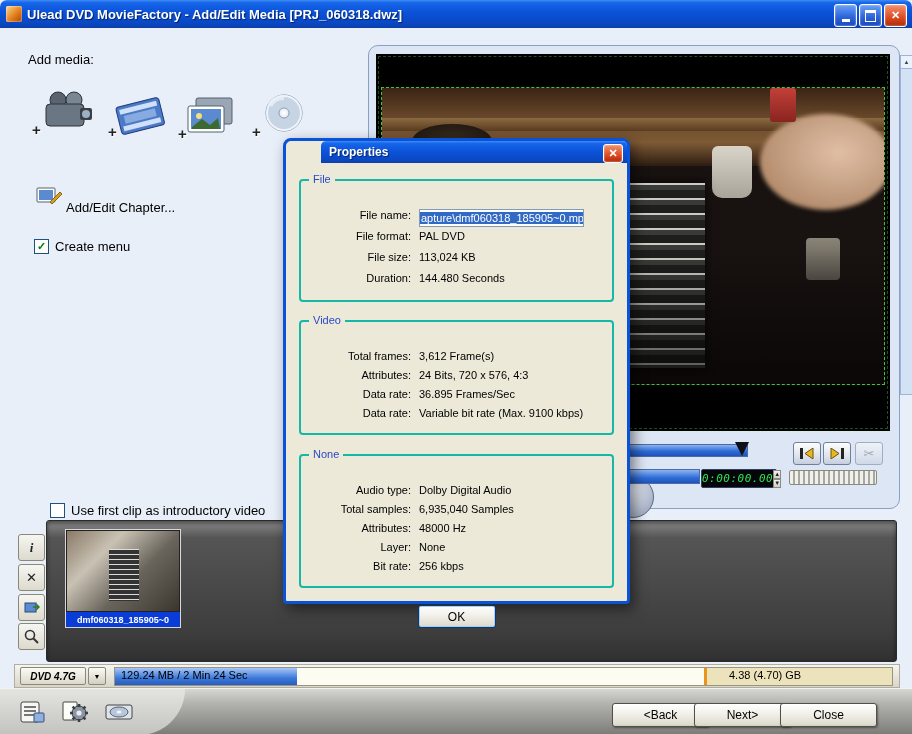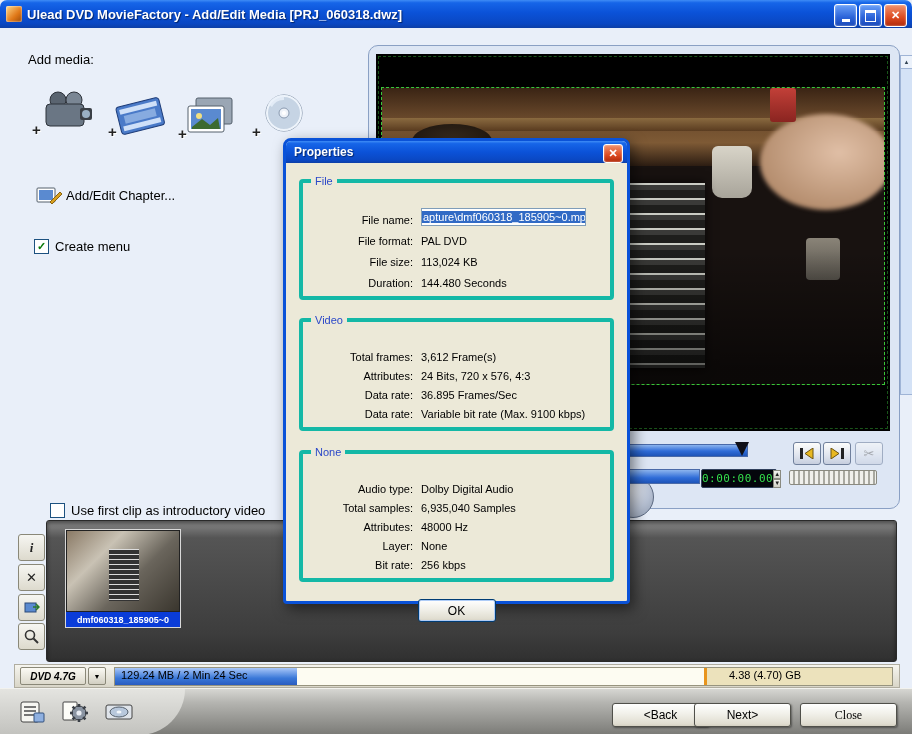--- a/index.html
+++ b/index.html
@@ -49,21 +49,21 @@
   .seek-track{position:absolute;left:8px;top:398px;width:369px;height:11px;background:linear-gradient(180deg,#8cb4ee,#2f6cd8 55%,#1e54b8);border:1px solid #4a6aa8;}
   .seek-handle{position:absolute;right:-2px;top:-3px;width:0;height:0;border-left:7px solid transparent;border-right:7px solid transparent;border-top:14px solid #101018;}
   .navbtn{position:absolute;width:26px;height:21px;border:1px solid #70809c;border-radius:3px;
     background:linear-gradient(180deg,#fdfdfb,#dfe4ee 60%,#c6cede);display:flex;align-items:center;justify-content:center;}
   .navbtn svg{display:block;}
   .navbtn.disabled{opacity:.55;}
   .shuttle-bar{position:absolute;left:217px;top:423px;width:112px;height:13px;background:linear-gradient(180deg,#8cb4ee,#2f6cd8 60%,#1e54b8);border:1px solid #4a6aa8;}
   .play-circle{position:absolute;left:243px;top:430px;width:40px;height:40px;border-radius:50%;
     background:radial-gradient(circle at 35% 30%,#f2f4f8,#b8c2d4 60%,#8a97ac);border:1px solid #5a6880;}
   .timebox{position:absolute;left:332px;top:423px;width:74px;height:17px;background:#04060c;border:1px solid #30405c;border-radius:2px;
-    display:flex;align-items:center;}
+    display:flex;align-items:center;font-style:italic;}
   .lcd{flex:1;color:#35e04c;font-family:"DejaVu Sans Mono",monospace;font-size:11px;text-align:center;letter-spacing:0.5px;}
   .spincol{width:12px;height:100%;display:flex;flex-direction:column;}
   .spinbtn{flex:1;font-size:6px;line-height:7px;color:#222;background:linear-gradient(180deg,#f4f4f0,#cfcfc6);border:1px solid #8a8a80;
     display:flex;align-items:center;justify-content:center;}
   .jogbar{position:absolute;left:420px;top:424px;width:86px;height:13px;border:1px solid #8a8a80;border-radius:2px;
     background:repeating-linear-gradient(90deg,#f0f0ec 0 3px,#a8a8a0 3px 5px);}
 
   .edge-scrollbar{position:absolute;left:900px;top:55px;width:11px;height:338px;background:#d4e2f6;border:1px solid #9fb4d6;}
   .edge-arrow{height:12px;background:#ecf2fb;border-bottom:1px solid #9fb4d6;font-size:6px;text-align:center;line-height:12px;color:#345;}
 
@@ -97,30 +97,30 @@
   .tool-cluster{position:absolute;left:0;top:0;width:185px;height:46px;background:linear-gradient(180deg,#e4e4e0,#c2c2be);border-radius:0 0 46px 0;}
   .tool-iconbtn{position:absolute;top:7px;width:36px;height:32px;display:flex;align-items:center;justify-content:center;}
   .xpbtn{position:absolute;top:14px;width:95px;height:22px;border:1px solid #50504a;border-radius:3px;font-size:12px;
     background:linear-gradient(180deg,#ffffff,#f1f0e9 45%,#e0ddd0 90%,#d4d0c2);
     display:flex;align-items:center;justify-content:center;box-shadow:1px 1px 2px rgba(0,0,0,.4);}
 
   
   .dialog{position:absolute;left:283px;top:138px;width:347px;height:466px;box-sizing:border-box;
     border:3px solid #0a52d8;border-radius:8px 8px 4px 4px;background:#ece9d8;box-shadow:4px 5px 14px rgba(0,0,0,.5);z-index:50;}
   .dlg-title{height:22px;border-radius:5px 5px 0 0;display:flex;align-items:center;
-    background:linear-gradient(180deg,#3f8cf6 0%,#1665e8 12%,#0b52d8 50%,#0a47c2 88%,#0d3fa6 100%);}
+    background:linear-gradient(180deg,#3f8cf6 0%,#1665e8 12%,#0b52d8 50%,#0a47c2 88%,#0d3fa6 100%);margin-left:35px;}
   .dlg-title-text{color:#fff;font-weight:bold;font-size:12px;margin-left:8px;text-shadow:1px 1px 1px #00246a;}
   .dlg-close{position:absolute;right:4px;top:3px;width:18px;height:17px;border:1px solid #fff;border-radius:3px;color:#fff;font-size:11px;font-weight:bold;
     background:linear-gradient(180deg,#f0926e,#dd4a20 60%,#b02808);display:flex;align-items:center;justify-content:center;box-shadow:inset 0 0 2px rgba(255,255,255,.7);}
-  .group{position:relative;margin:4px 13px;border:4px solid #14b8a6;border-radius:4px;padding:22px 6px 7px 6px;}
+  .group{position:relative;margin:4px 13px;border:2px solid #14b8a6;border-radius:4px;padding:28px 6px 7px 6px;}
   .group-caption{position:absolute;top:-8px;left:8px;background:#ece9d8;padding:0 4px;font-size:11px;color:#2b48c8;}
   .g-file{margin-top:16px;}
   .g-video{margin-top:18px;}
   .g-audio{margin-top:19px;}
-  .prow{display:flex;align-items:flex-end;height:19px;font-size:11px;}
+  .prow{display:flex;align-items:flex-start;height:19px;font-size:11px;}
   .prow.tall{height:21px;}
   .plabel{width:104px;text-align:right;margin-right:8px;flex:none;}
   .pval{flex:1;white-space:nowrap;}
   .fname-input{width:163px;height:16px;border:1px solid #7f9db9;background:#fff;display:flex;align-items:center;overflow:hidden;}
   .fname-sel{background:#316ac5;color:#fff;font-size:11px;padding:0 1px;white-space:nowrap;}
   .okbtn{display:block;width:76px;height:21px;margin:17px auto 0 auto;border:1px solid #003c74;border-radius:3px;font-size:12px;
     background:linear-gradient(180deg,#ffffff,#f1f0e9 45%,#e0ddd0 90%,#d4d0c2);box-shadow:inset 0 0 0 1px #aeccf7;
     display:flex;align-items:center;justify-content:center;}
 </style>
 </head>
@@ -191,21 +191,21 @@
     <span class="plus-badge">+</span>
   </div>
 
   <div style="position:absolute;left:36px;top:184px;width:26px;height:22px;">
     <svg width="26" height="22" viewBox="0 0 26 22">
       <rect x="1" y="4" width="18" height="14" rx="1" fill="#fff" stroke="#55606c"></rect>
       <rect x="3" y="6" width="14" height="10" fill="#5a8ad0"></rect>
       <path d="M14 18 L24 8 L26 10 L16 20 Z" fill="#d8a020" stroke="#8a6410"></path>
     </svg>
   </div>
-  <div class="label13" style="position:absolute;left:66px;top:188px;">Add/Edit Chapter...</div>
+  <div class="label13" style="position:absolute;left:66px;top:200px;">Add/Edit Chapter...</div>
 
   <div class="chkrow" style="left:34px;top:239px;">
     <span class="chk">
         <span>✓</span>
       </span>
     <span class="label13">Create menu</span>
   </div>
 
   <div class="chkrow" style="left:50px;top:503px;">
     <span class="chk"></span>
@@ -346,21 +346,21 @@
       <div class="tool-iconbtn" style="left:102px;">
         <svg width="30" height="22" viewBox="0 0 30 22">
           <rect x="1" y="4" width="26" height="14" rx="2" fill="#dfe4ea" stroke="#444"></rect>
           <ellipse cx="14" cy="11" rx="9" ry="5" fill="#b8c8dc" stroke="#55606c"></ellipse>
           <ellipse cx="14" cy="11" rx="2.5" ry="1.5" fill="#f2f6fa"></ellipse>
         </svg>
       </div>
     </div>
     <div class="xpbtn" style="left:612px;">&lt;Back</div>
     <div class="xpbtn" style="left:694px;">Next&gt;</div>
-    <div class="xpbtn" style="left:800px;font-family:Liberation Serif, serif;">Close</div>
+    <div class="xpbtn" style="left:780px;">Close</div>
   </div>
 
   <div class="dialog">
     <div class="dlg-title">
       <span class="dlg-title-text">Properties</span>
       <div class="dlg-close">
           <span>✕</span>
         </div>
     </div>
 

